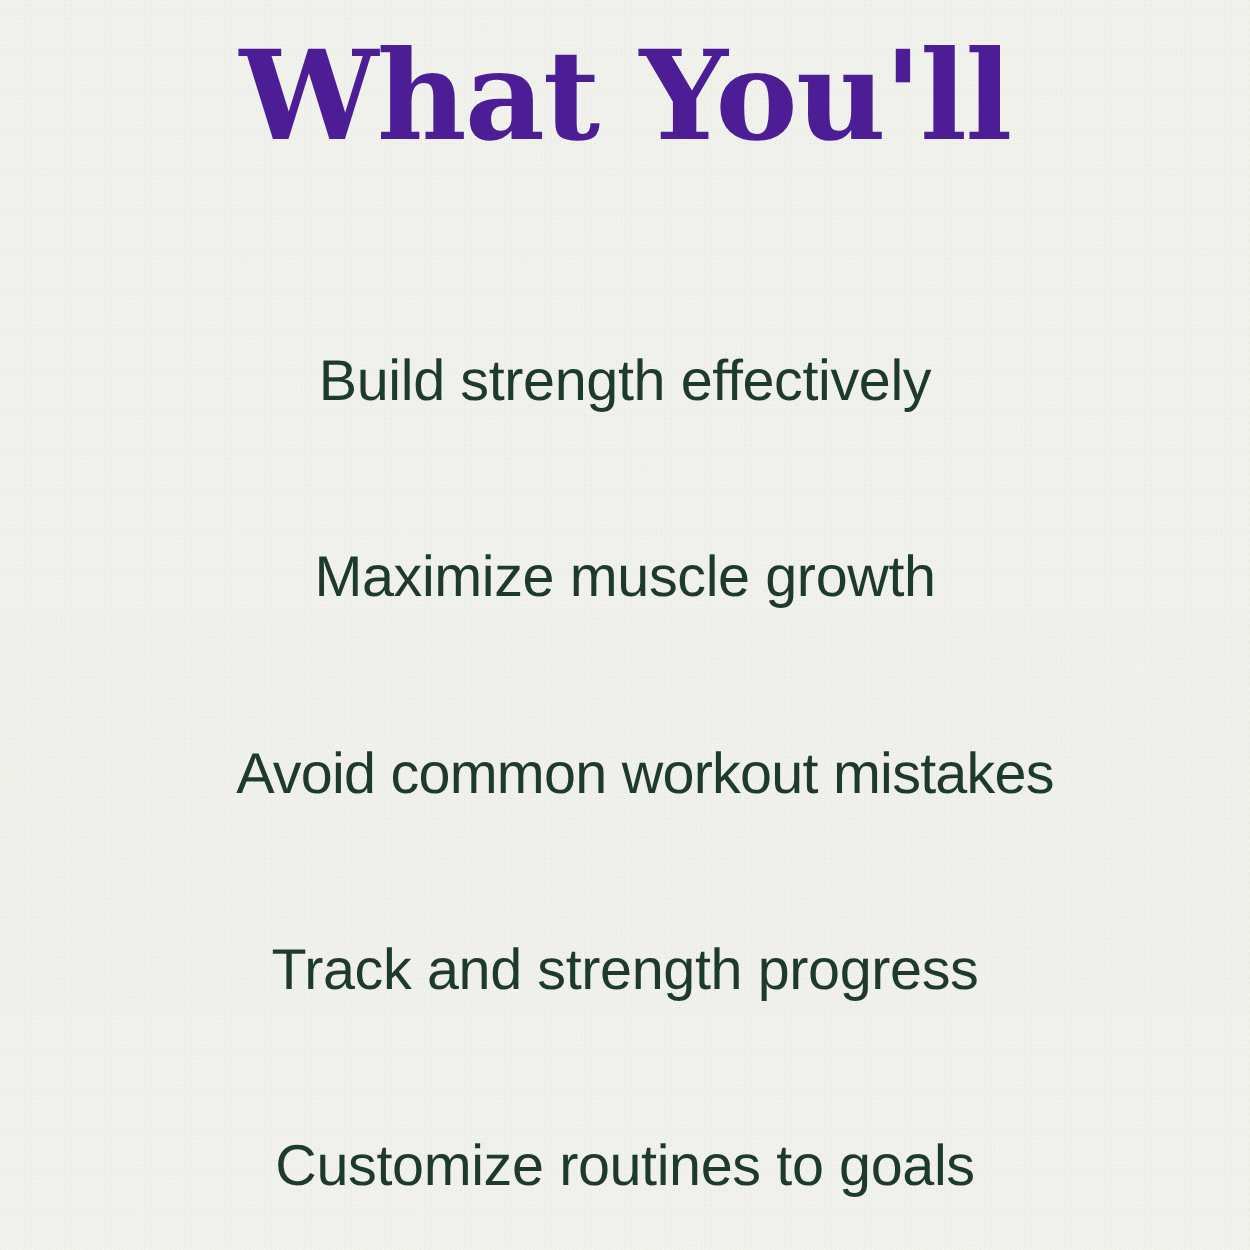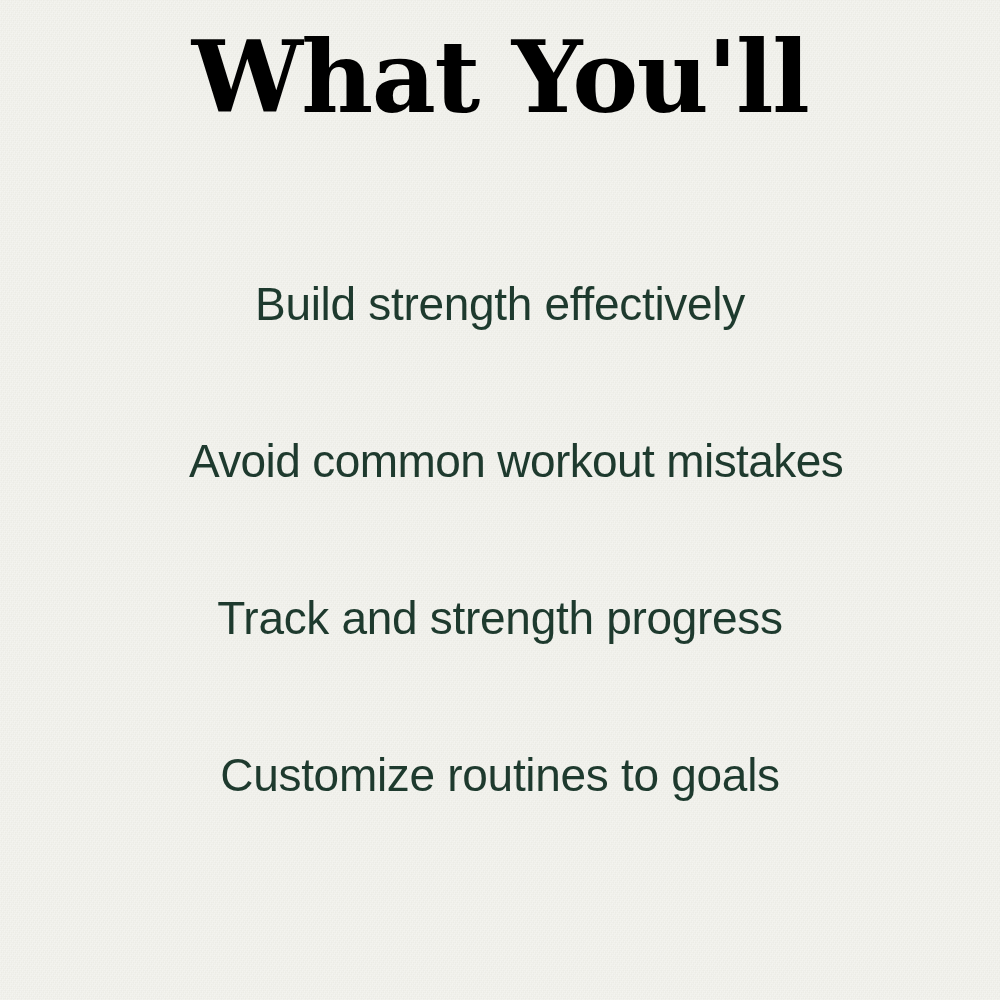--- a/index.html
+++ b/index.html
@@ -69,21 +69,21 @@
     height: 1000px;
   }
 
   
   .headline {
     position: absolute;
     top: 38px;
     left: 0;
     width: 1000px;
     text-align: center;
-    color: #000000;
+    color: #4c1d95;
     font-family: "DejaVu Serif", "Liberation Serif", serif;
     font-weight: 700;
     font-size: 98px;
     line-height: 0.80;
     letter-spacing: -1.5px;
   }
   .headline-line {
     display: block;
     white-space: nowrap;
   }
@@ -130,19 +130,20 @@
   <div class="grain2"></div>
 
   <div class="content">
 
     <div class="headline">
       <span class="headline-line l1">What You'll</span>
     </div>
 
     <div class="benefits">
       <span class="benefit">Build strength effectively</span>
+      <span class="benefit">Maximize muscle growth</span>
       <span class="benefit wide">Avoid common workout mistakes</span>
       <span class="benefit">Track and strength progress</span>
       <span class="benefit">Customize routines to goals</span>
     </div>
 
   </div>
 </div>
 
 </body></html>

